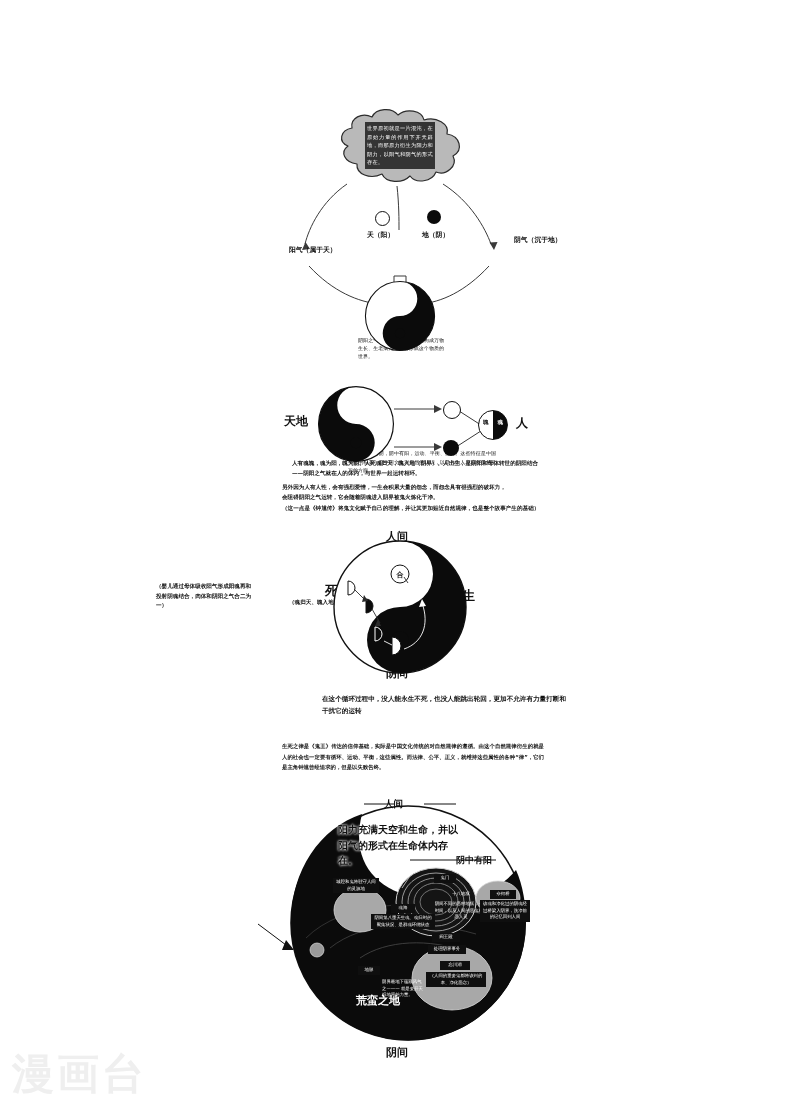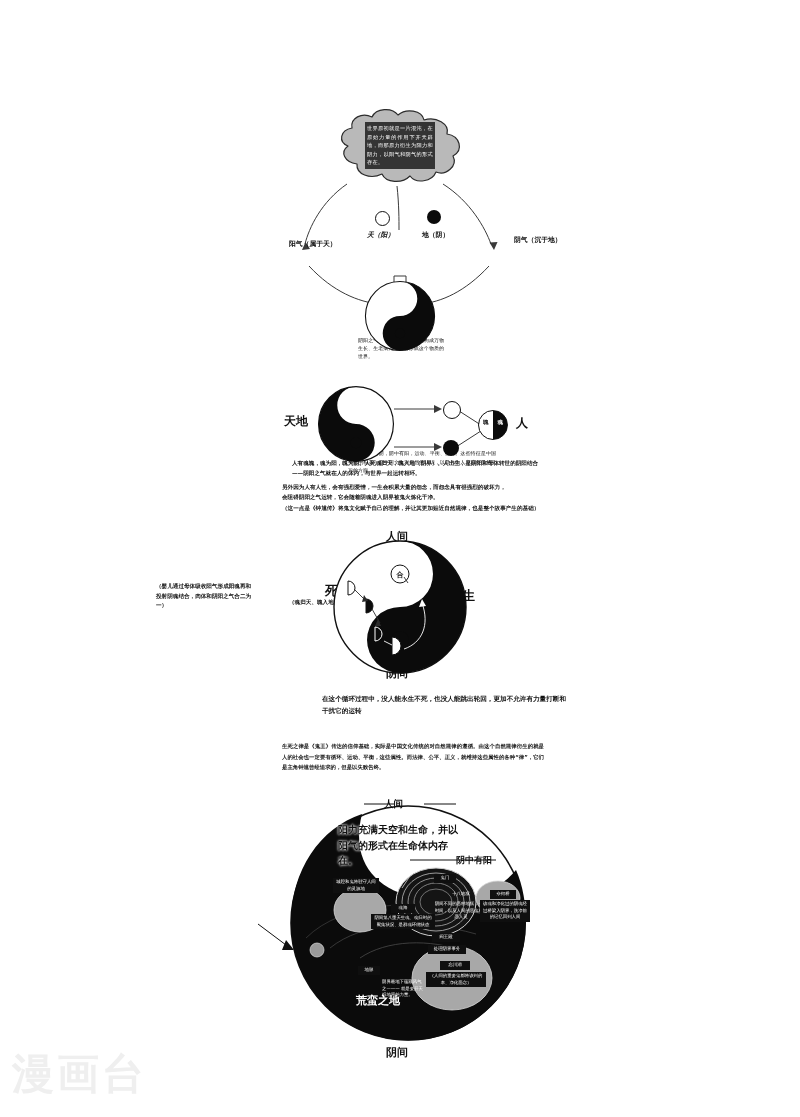--- a/index.html
+++ b/index.html
@@ -135,23 +135,23 @@
       <path d="M122,6 C124,24 124,40 124,50" fill="none" stroke="#3a3a3a" stroke-width="1"></path>
       <path d="M168,4 C196,22 210,48 216,64" fill="none" stroke="#3a3a3a" stroke-width="1"></path>
       <path d="M219,70 l-4.5,-7.5 l8,-0.5 z" fill="#3a3a3a"></path>
       <path d="M34,86 C58,112 84,122 104,124" fill="none" stroke="#3a3a3a" stroke-width="1"></path>
       <path d="M214,86 C190,112 166,122 146,124" fill="none" stroke="#3a3a3a" stroke-width="1"></path>
       <path d="M119,96 l0,16 l-5,0 l11,12 l11,-12 l-5,0 l0,-16 z" fill="#ffffff" stroke="#3a3a3a" stroke-width="1"></path>
     </svg>
 
     <div class="circle-w" style="left:375px;top:111px;"></div>
     <div class="circle-b" style="left:427px;top:110px;"></div>
-    <div class="lbl" style="left:367px;top:130px;font-style:italic;">天（阳）</div>
+    <div class="lbl" style="left:367px;top:130px;">天（阳）</div>
     <div class="lbl" style="left:422px;top:130px;">地（阴）</div>
-    <div class="lbl" style="left:289px;top:139px;">阳气（属于天）</div>
+    <div class="lbl" style="left:289px;top:145px;">阳气（属于天）</div>
     <div class="lbl" style="left:466px;top:135px;padding-left:48px;">阴气（沉于地）</div>
 
     <div class="mid-note">阴阳之气皆在天地间循环往复构成万物生长、生老病死，最后形成这个物质的世界。</div>
 
     <svg class="taiji" style="left:364px;top:180px;" width="72" height="72" viewBox="0 0 100 100">
       <circle cx="50" cy="50" r="48" fill="#ffffff" stroke="#111" stroke-width="1.5"></circle>
       <path d="M50,2 A48,48 0 0,1 50,98 A24,24 0 0,1 50,50 A24,24 0 0,0 50,2 Z" fill="#0b0b0b"></path>
       <circle cx="50" cy="26" r="7" fill="#ffffff"></circle>
       <circle cx="50" cy="74" r="7" fill="#0b0b0b"></circle>
     </svg>

